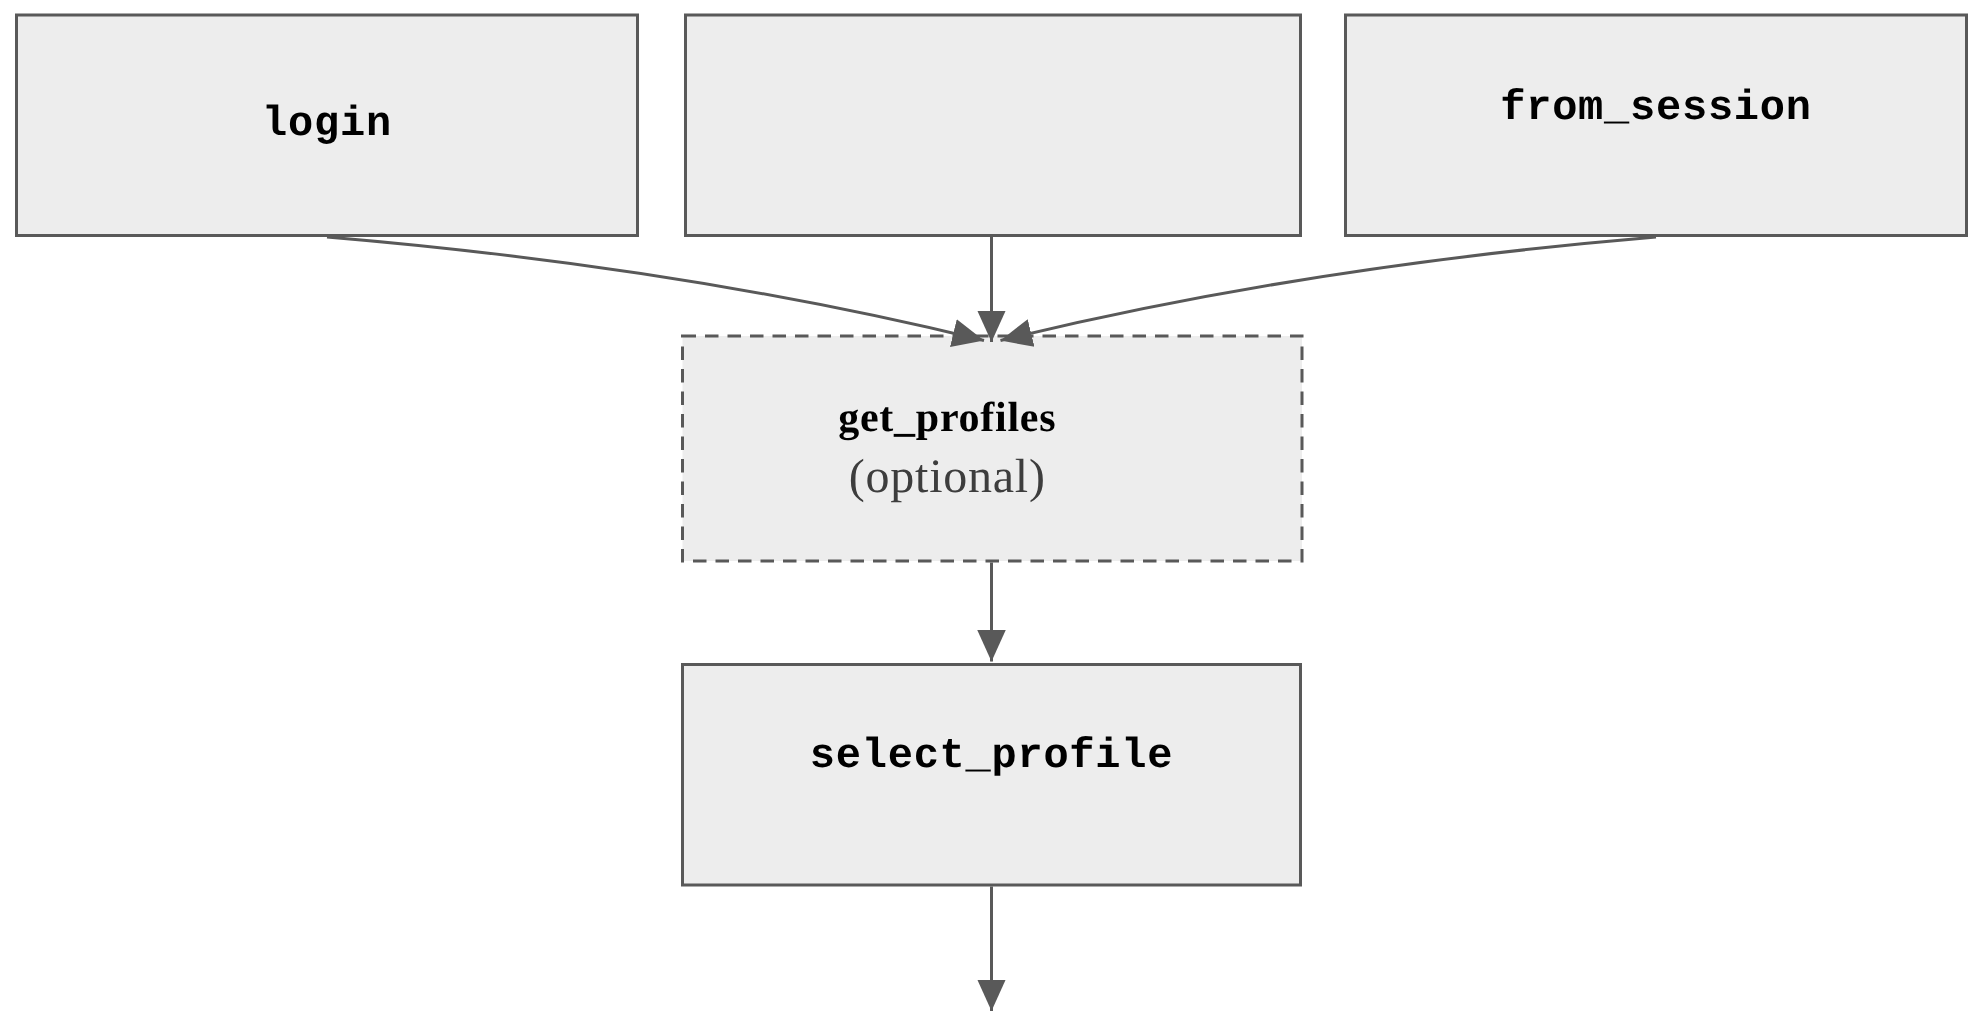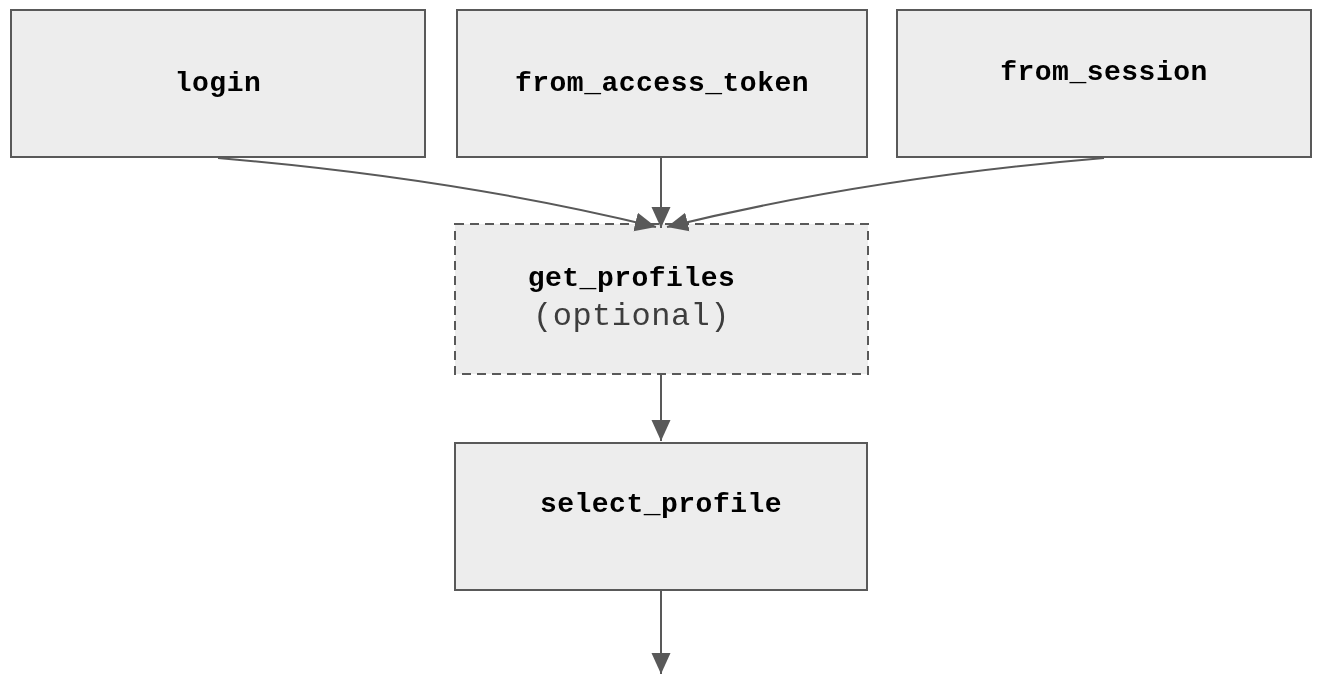--- a/index.html
+++ b/index.html
@@ -61,24 +61,23 @@
 
     <path d="M 218 158 Q 455 178 656 227" fill="none" stroke="#595959" stroke-width="2" marker-end="url(#arrow)"></path>
     <path d="M 661 158 L 661 228" fill="none" stroke="#595959" stroke-width="2" marker-end="url(#arrow)"></path>
     <path d="M 1104 158 Q 867 178 667 227" fill="none" stroke="#595959" stroke-width="2" marker-end="url(#arrow)"></path>
     <path d="M 661 375 L 661 441" fill="none" stroke="#595959" stroke-width="2" marker-end="url(#arrow)"></path>
     <path d="M 661 591 L 661 674" fill="none" stroke="#595959" stroke-width="2" marker-end="url(#arrow)"></path>
   </svg>
 
   <div class="node-label" style="left:11px;  top:10px;  width:414px; height:147px;">login</div>
 
-  <div class="node-label" style="left:457px; top:10px;  width:410px; height:147px;">from_access_token</div>
 
   <div class="node-label" style="left:897px; top:10px;  width:414px; height:125px;">from_session</div>
 
-  <div class="node-label" style="left:455px; top:224px; width:353px; height:150px;">
+  <div class="node-label" style="left:455px; top:224px; width:353px; height:150px;font-family:Liberation Serif, serif;">
     <span>get_profiles</span>
     <span class="node-sublabel">(optional)</span>
   </div>
 
   <div class="node-label" style="left:455px; top:443px; width:412px; height:122px;">select_profile</div>
 
 </div>
 
 </body></html>

